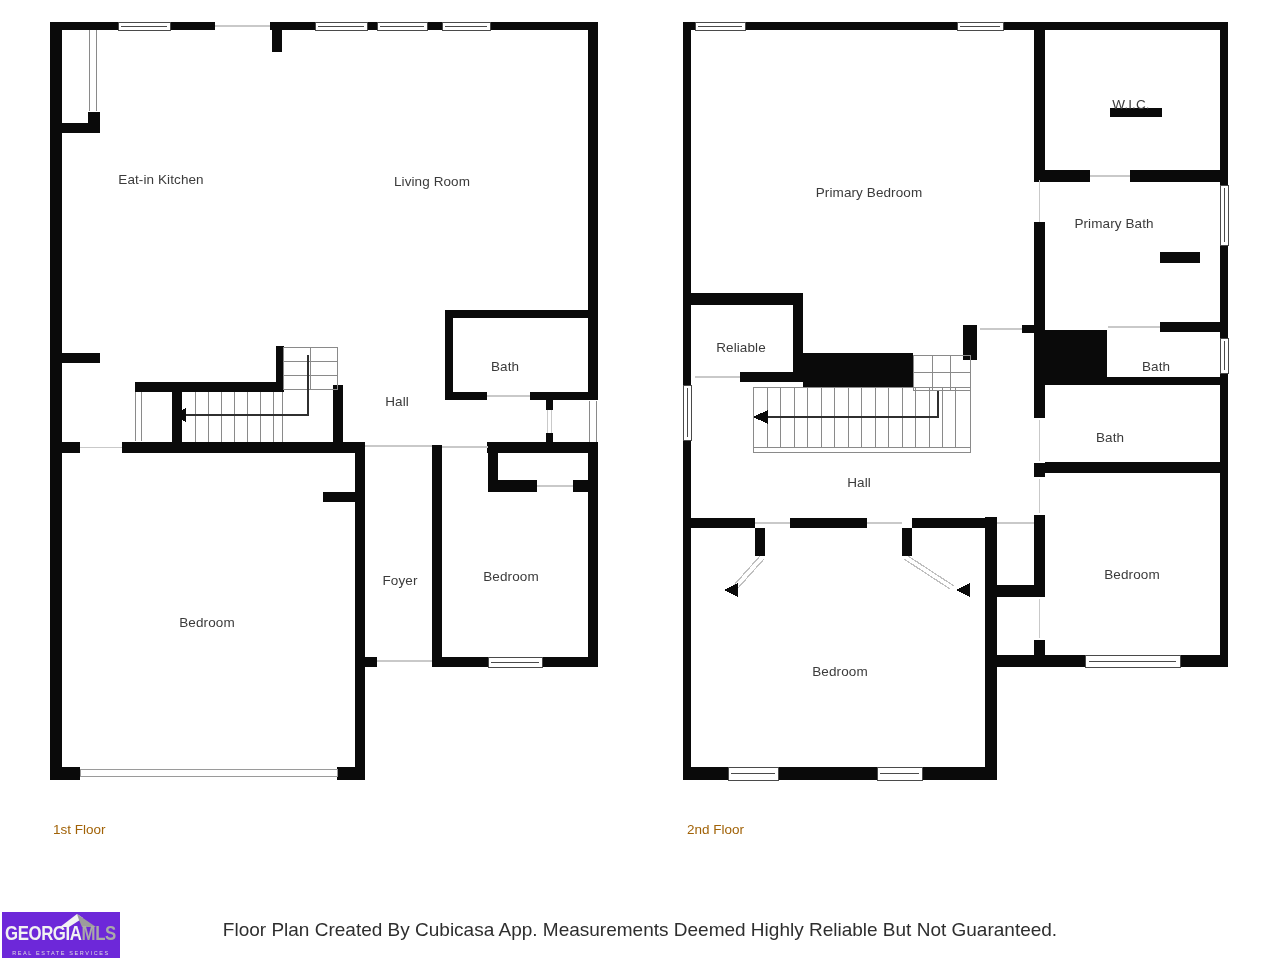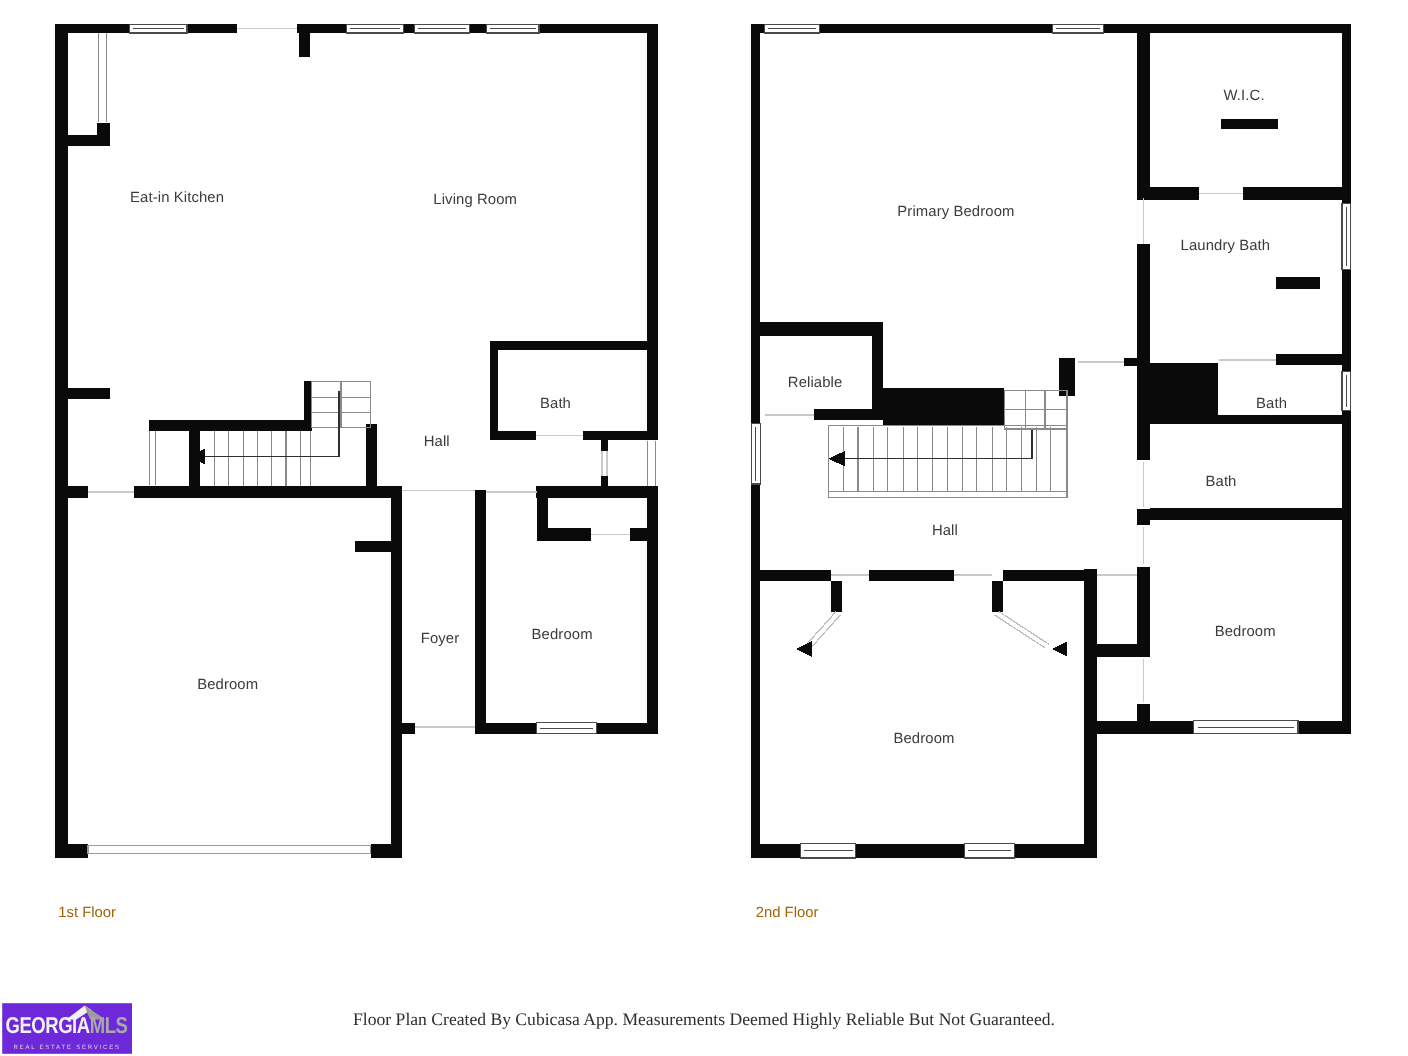--- a/index.html
+++ b/index.html
@@ -3,21 +3,21 @@
 <meta charset="utf-8">
 <style>
   html,body{margin:0;padding:0;background:#fff;}
   #page{position:relative;width:1280px;height:960px;background:#ffffff;overflow:hidden;
         font-family:"Liberation Sans", sans-serif;}
   #plan-svg{position:absolute;left:0;top:0;}
   .room-label{position:absolute;transform:translate(-50%,-50%);font-size:13.5px;color:#3b3b3b;
               white-space:nowrap;letter-spacing:.1px;}
   .floor-title{position:absolute;font-size:13.5px;color:#a16207;white-space:nowrap;}
   #footer-note{position:absolute;left:0;top:919px;width:1280px;text-align:center;
-               font-size:16px;color:#2e2e2e;font-family:Liberation Serif, serif;}
+               font-size:19px;color:#2e2e2e;}
   #logo{position:absolute;left:2px;top:912px;width:118px;height:46px;background:#6d28d9;}
   #logo .brand{position:absolute;left:3px;top:9px;width:118px;font-weight:bold;font-size:21px;
                transform:scaleX(.8);transform-origin:left center;white-space:nowrap;letter-spacing:-.5px;}
   #logo .brand .primary{color:#f2f2f2;}
   #logo .brand .secondary{color:#a9a9a9;}
   #logo .roof{position:absolute;left:58px;top:2px;}
   #logo .tagline{position:absolute;left:0;bottom:2px;width:100%;text-align:center;font-size:5.5px;
                  letter-spacing:1.6px;color:#dedede;white-space:nowrap;}
   .wall{fill:#0a0a0a;}
   .win{fill:#ffffff;stroke:#4a4a4a;stroke-width:1;}
@@ -211,22 +211,22 @@
 
 <div class="room-label" style="left:161px;top:179px">Eat-in Kitchen</div>
 <div class="room-label" style="left:432px;top:181px">Living Room</div>
 <div class="room-label" style="left:505px;top:366px">Bath</div>
 <div class="room-label" style="left:397px;top:401px">Hall</div>
 <div class="room-label" style="left:400px;top:580px">Foyer</div>
 <div class="room-label" style="left:511px;top:576px">Bedroom</div>
 <div class="room-label" style="left:207px;top:622px">Bedroom</div>
 
 <div class="room-label" style="left:869px;top:192px">Primary Bedroom</div>
-<div class="room-label" style="left:1131px;top:86px">W.I.C.</div>
-<div class="room-label" style="left:1114px;top:223px">Laundry Bath</div>
+<div class="room-label" style="left:1131px;top:104px">W.I.C.</div>
+<div class="room-label" style="left:1114px;top:223px">Primary Bath</div>
 <div class="room-label" style="left:741px;top:347px">Reliable</div>
 <div class="room-label" style="left:1156px;top:366px">Bath</div>
 <div class="room-label" style="left:1110px;top:437px">Bath</div>
 <div class="room-label" style="left:859px;top:482px">Hall</div>
 <div class="room-label" style="left:1132px;top:574px">Bedroom</div>
 <div class="room-label" style="left:840px;top:671px">Bedroom</div>
 
 <div class="floor-title" style="left:53px;top:822px">1st Floor</div>
 <div class="floor-title" style="left:687px;top:822px">2nd Floor</div>
 

